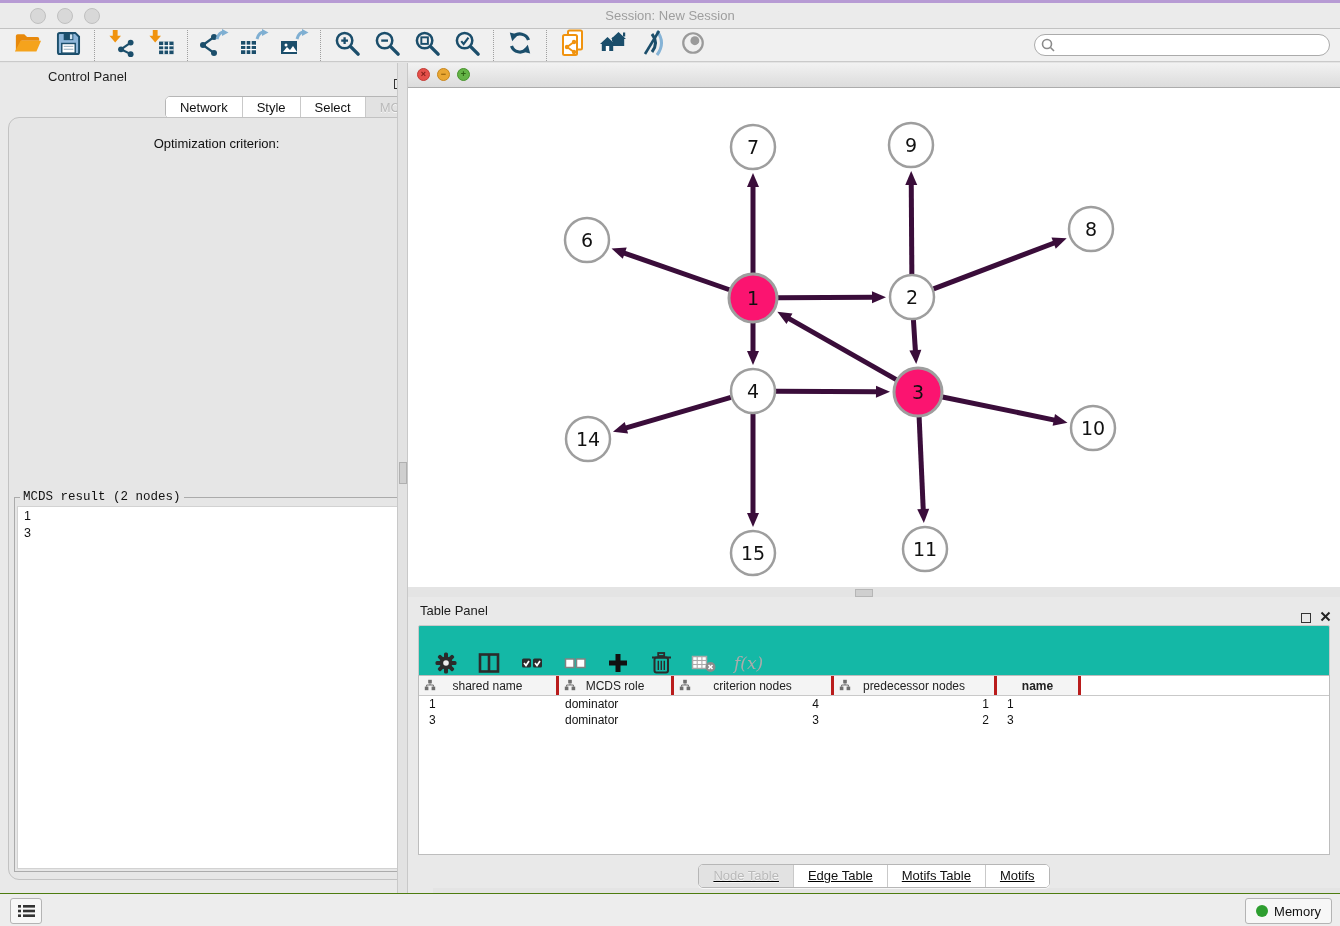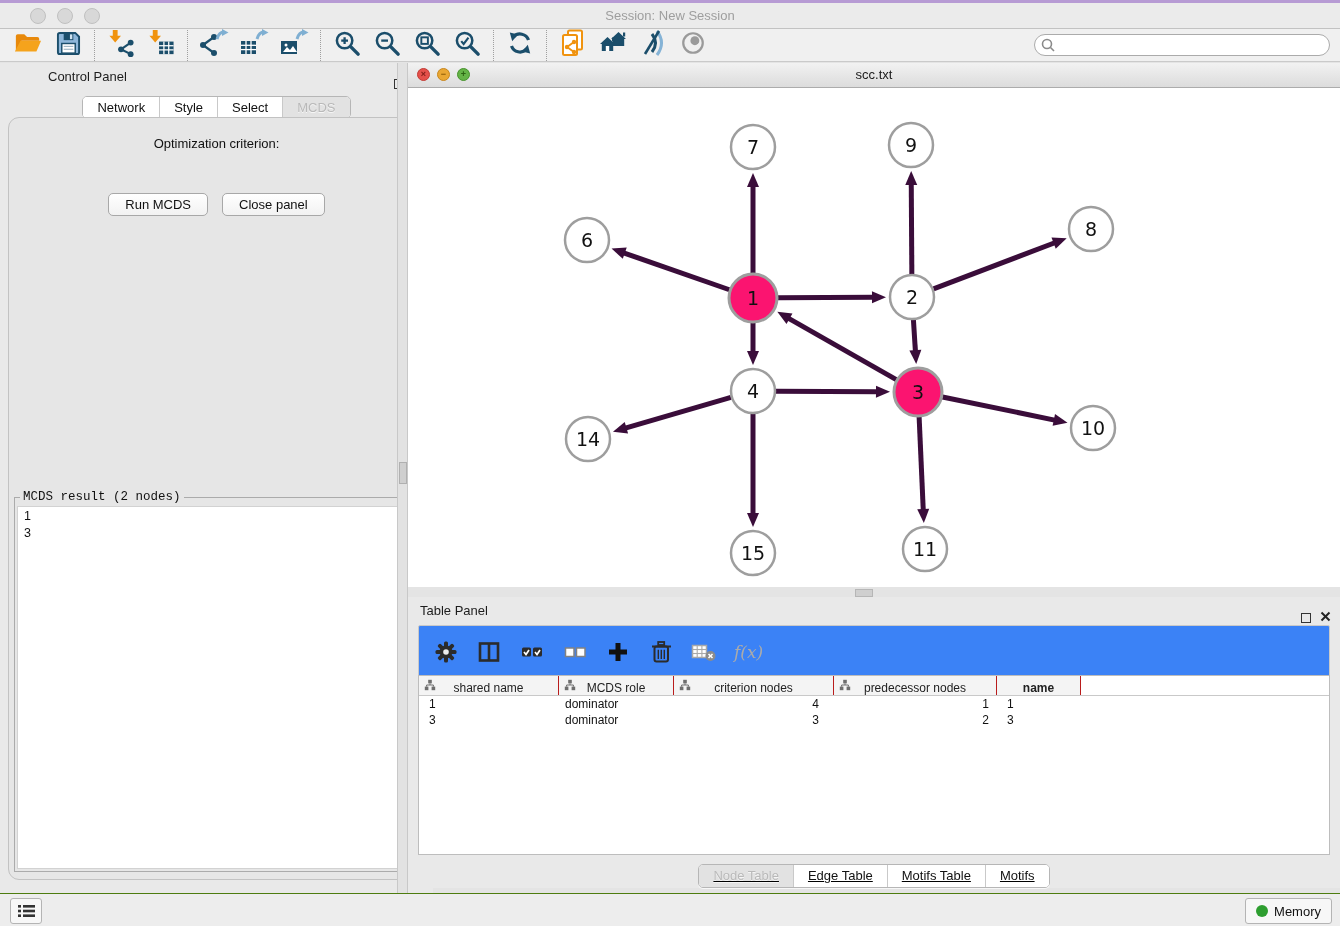--- a/index.html
+++ b/index.html
@@ -20,21 +20,21 @@
   .tsep{width:0;height:31px;border-left:1px dotted #9F9F9F;margin:0 6px;flex:0 0 auto;}
   .search-wrap{margin-left:auto;margin-right:10px;position:relative;flex:0 0 auto;}
   .search-input{width:262px;height:20px;border:1px solid #ABABAB;border-radius:11px;background:#FFF;
                 padding:0 8px 0 24px;font-size:12px;outline:none;color:#333;}
   .search-glass{position:absolute;left:7px;top:4px;}
   
   .control-panel{position:absolute;left:0;top:63px;width:397px;height:830px;background:#E9E9E9;padding-left:36px;}
   .panel-header{position:relative;height:27px;line-height:27px;padding-left:12px;font-size:13px;color:#1d1d1d;}
   .panel-hicons{position:absolute;top:7px;right:9px;display:flex;gap:9px;align-items:center;}
   .float-glyph{width:10px;height:10px;border:1.6px solid #333;box-sizing:border-box;background:transparent;}
-  .tabs-row{position:absolute;top:33px;left:0;width:100%;display:flex;justify-content:center;}
+  .tabs-row{position:absolute;top:33px;left:0;width:100%;display:flex;justify-content:flex-end;}
   .tab-group{display:flex;border:1px solid #B6B6B6;border-radius:5px;overflow:hidden;background:#FFF;height:21px;
              box-shadow:0 1px 0 rgba(255,255,255,.7);}
   .tab{padding:0 14px;font-size:13px;line-height:21px;background:#FFF;color:#111;border-right:1px solid #C9C9C9;cursor:default;}
   .tab:last-child{border-right:none;}
   .tab.active-gray{background:#E2E2E2;color:#B9B9B9;text-shadow:0 1px 0 #F6F6F6;}
   .cp-content{position:absolute;top:54px;left:8px;right:8px;bottom:13px;background:#E6E6E6;
               border:1px solid #C2C2C2;border-radius:11px;}
   .opt-label{position:absolute;top:18px;left:0;right:0;text-align:center;font-size:13px;color:#111;}
   .criterion-select{position:absolute;top:42px;left:36px;right:36px;height:23px;background:#FFF;
                     border:1px solid #A8A8A8;border-radius:5px;font-size:13px;line-height:23px;
@@ -65,29 +65,29 @@
   .tl-close{background:#E5504A;border:1px solid #C23B35;color:#7E1D17;}
   .tl-close::after{content:"\00d7";}
   .tl-min{background:#E9A733;border:1px solid #C8861D;color:#8A5A07;}
   .tl-min::after{content:"\2212";}
   .tl-max{background:#64B346;border:1px solid #46932C;color:#2D6414;}
   .tl-max::after{content:"+";}
   .net-title{position:absolute;left:0;right:0;top:4px;text-align:center;font-size:13px;color:#1a1a1a;}
   .net-canvas{position:relative;width:932px;height:500px;background:#FFFFFF;}
   
   .table-panel{position:absolute;left:408px;top:597px;right:0;height:291px;background:#E9E9E9;}
-  .tp-toolbar{position:absolute;top:28px;left:10px;right:10px;height:54px;background:#3b82f6;
-              border:1px solid #C9C9C9;border-radius:2px;display:flex;align-items:center;gap:13px;
+  .tp-toolbar{position:absolute;top:28px;left:10px;right:10px;height:54px;background:#14b8a6;
+              border:1px solid #C9C9C9;border-radius:2px;display:flex;align-items:flex-end;gap:13px;
               padding-left:12px;box-sizing:border-box;}
   .tp-icon{display:flex;align-items:center;justify-content:center;width:30px;height:30px;}
   .tp-table{position:absolute;top:78px;left:10px;right:10px;bottom:33px;background:#FFF;border:1px solid #BDBDBD;
             overflow:hidden;}
   .thead{display:flex;height:19px;border-bottom:1px solid #C9C9C9;background:#FFF;}
-  .th{position:relative;height:19px;background:#F4F4F4;border-right:1px solid #b91c1c;box-sizing:border-box;
-      font-size:12px;color:#222;display:flex;align-items:flex-end;justify-content:center;}
+  .th{position:relative;height:19px;background:#F4F4F4;border-right:3px solid #b91c1c;box-sizing:border-box;
+      font-size:12px;color:#222;display:flex;align-items:center;justify-content:center;}
   .th .hicon{position:absolute;left:5px;top:3px;}
   .trow{display:flex;height:16px;font-size:12px;color:#111;}
   .td{box-sizing:border-box;line-height:16px;white-space:nowrap;overflow:hidden;}
   .td.l{padding-left:10px;text-align:left;}
   .td.r{padding-right:15px;text-align:right;}
   .tp-tabs{position:absolute;bottom:0px;left:0;right:0;display:flex;justify-content:center;text-decoration:underline;}
   
   .statusbar{position:absolute;left:0;top:893px;width:1340px;height:45px;background:#EDEDED;
              border-top:1px solid #4d7c0f;box-sizing:border-box;}
   .sb-left-btn{position:absolute;left:10px;top:4px;width:30px;height:24px;background:#F7F7F7;
@@ -310,24 +310,20 @@
     <div class="tabs-row">
       <div class="tab-group">
         <div class="tab">Network</div>
         <div class="tab">Style</div>
         <div class="tab">Select</div>
         <div class="tab active-gray">MCDS</div>
       </div>
     </div>
     <div class="cp-content">
       <div class="opt-label">Optimization criterion:</div>
-      <div class="btn-row">
-        <button class="push-btn">Run MCDS</button>
-        <button class="push-btn">Close panel</button>
-      </div>
       <fieldset class="result-fieldset">
         <legend>MCDS result (2 nodes)</legend>
         <div class="result-area">
           <div class="result-line">1</div>
           <div class="result-line">3</div>
           <div class="result-scroll"></div>
         </div>
       </fieldset>
     </div>
   </div>
@@ -336,21 +332,20 @@
       <div class="v-handle"></div>
     </div>
 
   <div class="net-window">
     <div class="net-titlebar">
       <div class="net-lights">
         <div class="tl tl-close"></div>
         <div class="tl tl-min"></div>
         <div class="tl tl-max"></div>
       </div>
-      <div class="net-title">scc.txt</div>
     </div>
     <div class="net-canvas">
       <svg id="graph-svg" width="932" height="500">
           <line x1="345" y1="185" x2="345" y2="97" stroke="#3A0D3A" stroke-width="5"></line>
           <polygon points="345,85 351,99 339,99" fill="#3A0D3A"></polygon>
           <line x1="321.39911144699016" y1="201.75390640918934" x2="214.87335060057495" y2="164.53406225803224" stroke="#3A0D3A" stroke-width="5"></line>
           <polygon points="203.54492409513023,160.5759373344431 218.7404841466103,159.52953649257472 214.78235922302116,170.85796299801945" fill="#3A0D3A"></polygon>
           <line x1="369.99950557220126" y1="209.8427704052063" x2="466.0007515302541" y2="209.23898898408643" stroke="#3A0D3A" stroke-width="5"></line>
           <polygon points="478.0005142049107,209.16351877858546 464.0385261872285,215.25144868899824 463.9630559817275,203.25168601434163" fill="#3A0D3A"></polygon>
           <line x1="345" y1="235" x2="345" y2="265" stroke="#3A0D3A" stroke-width="5"></line>

